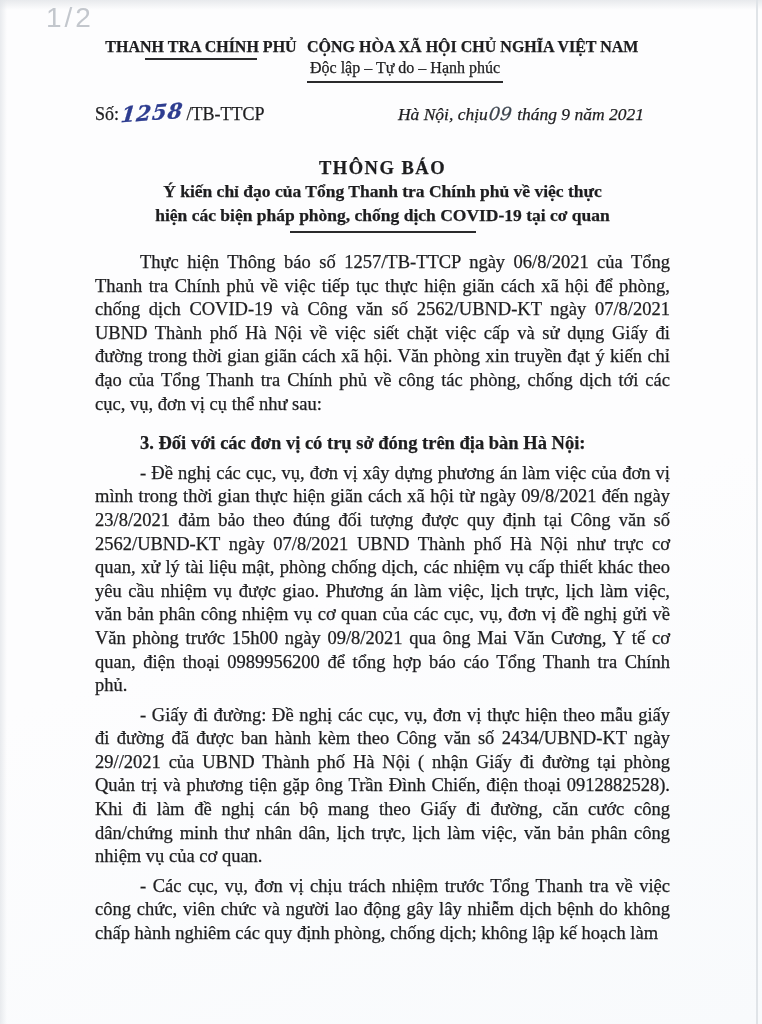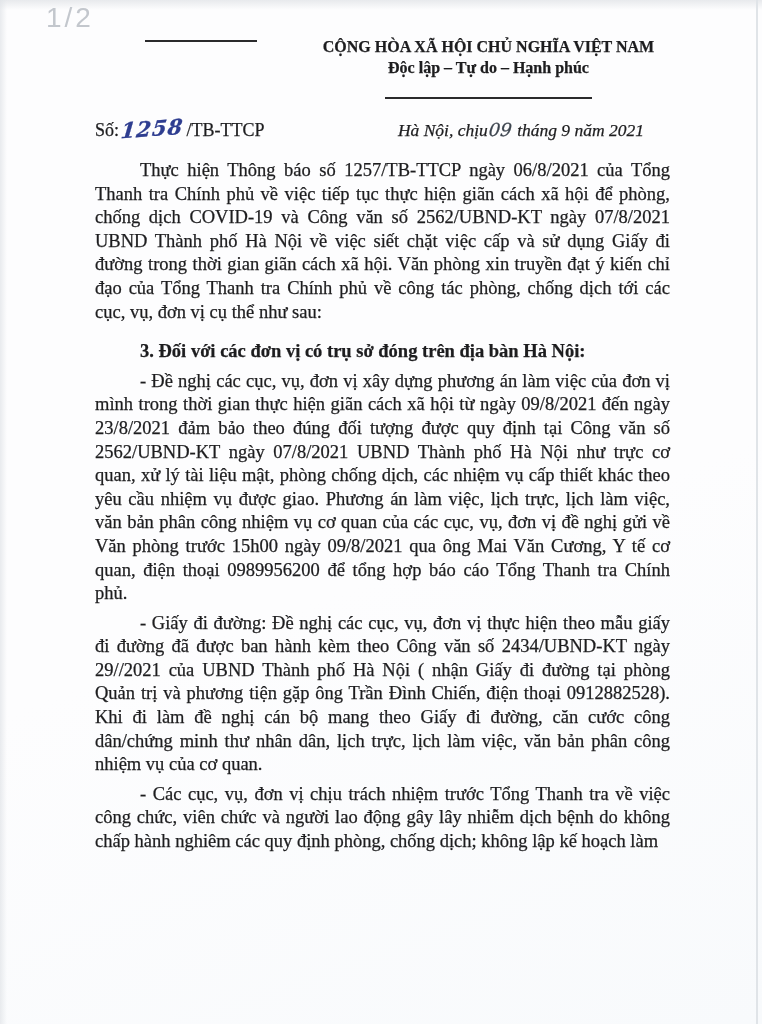--- a/index.html
+++ b/index.html
@@ -30,24 +30,24 @@
     font-size:28px;color:var(--indicator-gray);letter-spacing:3px;
   }
   .doc{
     position:absolute;left:95px;top:38px;width:575px;
     -webkit-text-stroke:0.25px var(--ink);
   }
   .header-row{display:flex;align-items:flex-start;}
   .org-col{width:212px;text-align:center;}
   .org-name{font-weight:bold;font-size:16px;white-space:nowrap;}
   .org-underline{width:112px;border-bottom:2px solid var(--rule);margin:2px auto 0;}
-  .nat-col{flex:1;text-align:center;}
+  .nat-col{flex:1;}
   .nat-title{font-weight:bold;font-size:16px;white-space:nowrap;}
-  .motto{font-weight:bold;font-size:16px;display:inline-block;
-    border-bottom:2px solid var(--rule);padding:1px 3px 20px;margin-top:2px;white-space:nowrap;}
+  .motto{font-weight:normal;font-size:16px;display:inline-block;
+    border-bottom:2px solid var(--rule);padding:1px 3px 4px;margin-top:2px;white-space:nowrap;}
   .meta-row{display:flex;justify-content:space-between;align-items:baseline;
     margin-top:17px;padding-right:26px;}
   .doc-number{font-size:18px;}
   .handwriting{
     font-family:"DejaVu Serif",serif;font-style:italic;font-weight:bold;
     color:var(--hand-blue);font-size:21px;display:inline-block;
     transform:rotate(-4deg) skewX(-10deg);margin:0 3px 0 2px;letter-spacing:1px;
     -webkit-text-stroke:0.3px var(--hand-blue);
   }
   .doc-date{font-style:italic;font-size:17.5px;white-space:nowrap;}
@@ -71,38 +71,45 @@
   <div class="scan-edge-top"></div>
   <div class="scan-edge-left"></div>
   <div class="scan-edge-right"></div>
 
   <div class="page-indicator">1/2</div>
 
   <div class="doc">
 
     <div class="header-row">
       <div class="org-col">
+        <div class="org-name">THANH TRA CHÍNH PHỦ</div>
         <div class="org-underline"></div>
       </div>
       <div class="nat-col">
         <div class="nat-title">CỘNG HÒA XÃ HỘI CHỦ NGHĨA VIỆT NAM</div>
         <div class="motto">Độc lập – Tự do – Hạnh phúc</div>
       </div>
     </div>
 
     <div class="meta-row">
       <div class="doc-number">
         <span>Số:</span><span class="handwriting">1258</span><span>/TB-TTCP</span>
       </div>
       <div class="doc-date">
         <span>Hà Nội, chịu</span><span class="handwriting-day">09</span>
         <span>tháng 9  năm 2021</span>
       </div>
     </div>
 
+    <div class="title-block">
+      <div class="doc-title">THÔNG BÁO</div>
+      <div class="doc-subtitle">Ý kiến chỉ đạo của Tổng Thanh tra Chính phủ về việc thực</div>
+      <div class="doc-subtitle">hiện các biện pháp phòng, chống dịch COVID-19 tại cơ quan</div>
+      <div class="subtitle-underline"></div>
+    </div>
 
     <div class="body-text">
       <p class="para">Thực hiện Thông báo số 1257/TB-TTCP ngày 06/8/2021 của Tổng Thanh tra Chính phủ về việc tiếp tục thực hiện giãn cách xã hội để phòng, chống dịch COVID-19 và Công văn số 2562/UBND-KT ngày 07/8/2021 UBND Thành phố Hà Nội về việc siết chặt việc cấp và sử dụng Giấy đi đường trong thời gian giãn cách xã hội. Văn phòng xin truyền đạt ý kiến chỉ đạo của Tổng Thanh tra Chính phủ về công tác phòng, chống dịch tới các cục, vụ, đơn vị cụ thể như sau:</p>
       <p class="para section-heading">3. Đối với các đơn vị có trụ sở đóng trên địa bàn Hà Nội:</p>
       <p class="para">- Đề nghị các cục, vụ, đơn vị xây dựng phương án làm việc của đơn vị mình trong thời gian thực hiện giãn cách xã hội từ ngày 09/8/2021 đến ngày 23/8/2021 đảm bảo theo đúng đối tượng được quy định tại Công văn số 2562/UBND-KT ngày 07/8/2021 UBND Thành phố Hà Nội như trực cơ quan, xử lý tài liệu mật, phòng chống dịch, các nhiệm vụ cấp thiết khác theo yêu cầu nhiệm vụ được giao. Phương án làm việc, lịch trực, lịch làm việc, văn bản phân công nhiệm vụ cơ quan của các cục, vụ, đơn vị đề nghị gửi về Văn phòng trước 15h00 ngày 09/8/2021 qua ông Mai Văn Cương, Y tế cơ quan, điện thoại 0989956200 để tổng hợp báo cáo Tổng Thanh tra Chính phủ.</p>
       <p class="para">- Giấy đi đường: Đề nghị các cục, vụ, đơn vị thực hiện theo mẫu giấy đi đường đã được ban hành kèm theo Công văn số 2434/UBND-KT ngày 29//2021 của UBND Thành phố Hà Nội ( nhận Giấy đi đường tại phòng Quản trị và phương tiện gặp ông Trần Đình Chiến, điện thoại 0912882528). Khi đi làm đề nghị cán bộ mang theo Giấy đi đường, căn cước công dân/chứng minh thư nhân dân, lịch trực, lịch làm việc, văn bản phân công nhiệm vụ của cơ quan.</p>
       <p class="para">- Các cục, vụ, đơn vị chịu trách nhiệm trước Tổng Thanh tra về việc công chức, viên chức và người lao động gây lây nhiễm dịch bệnh do không chấp hành nghiêm các quy định phòng, chống dịch; không lập kế hoạch làm</p>
     </div>
 
   </div>

